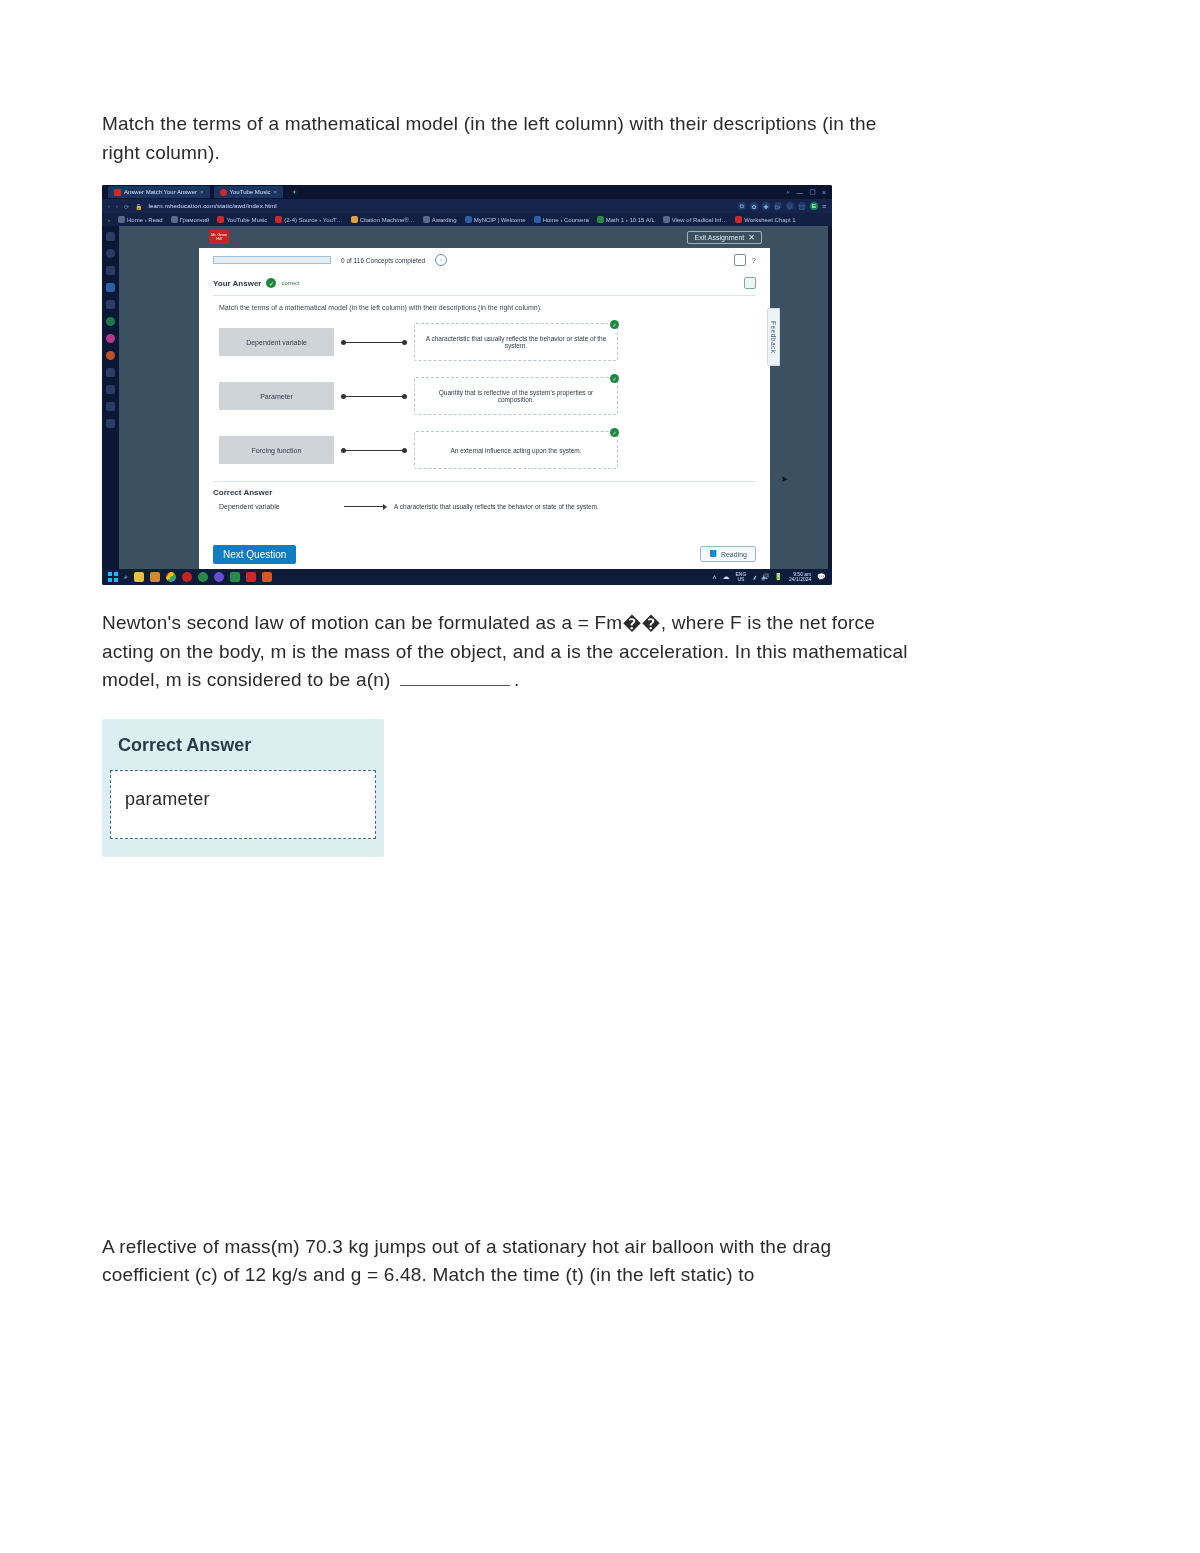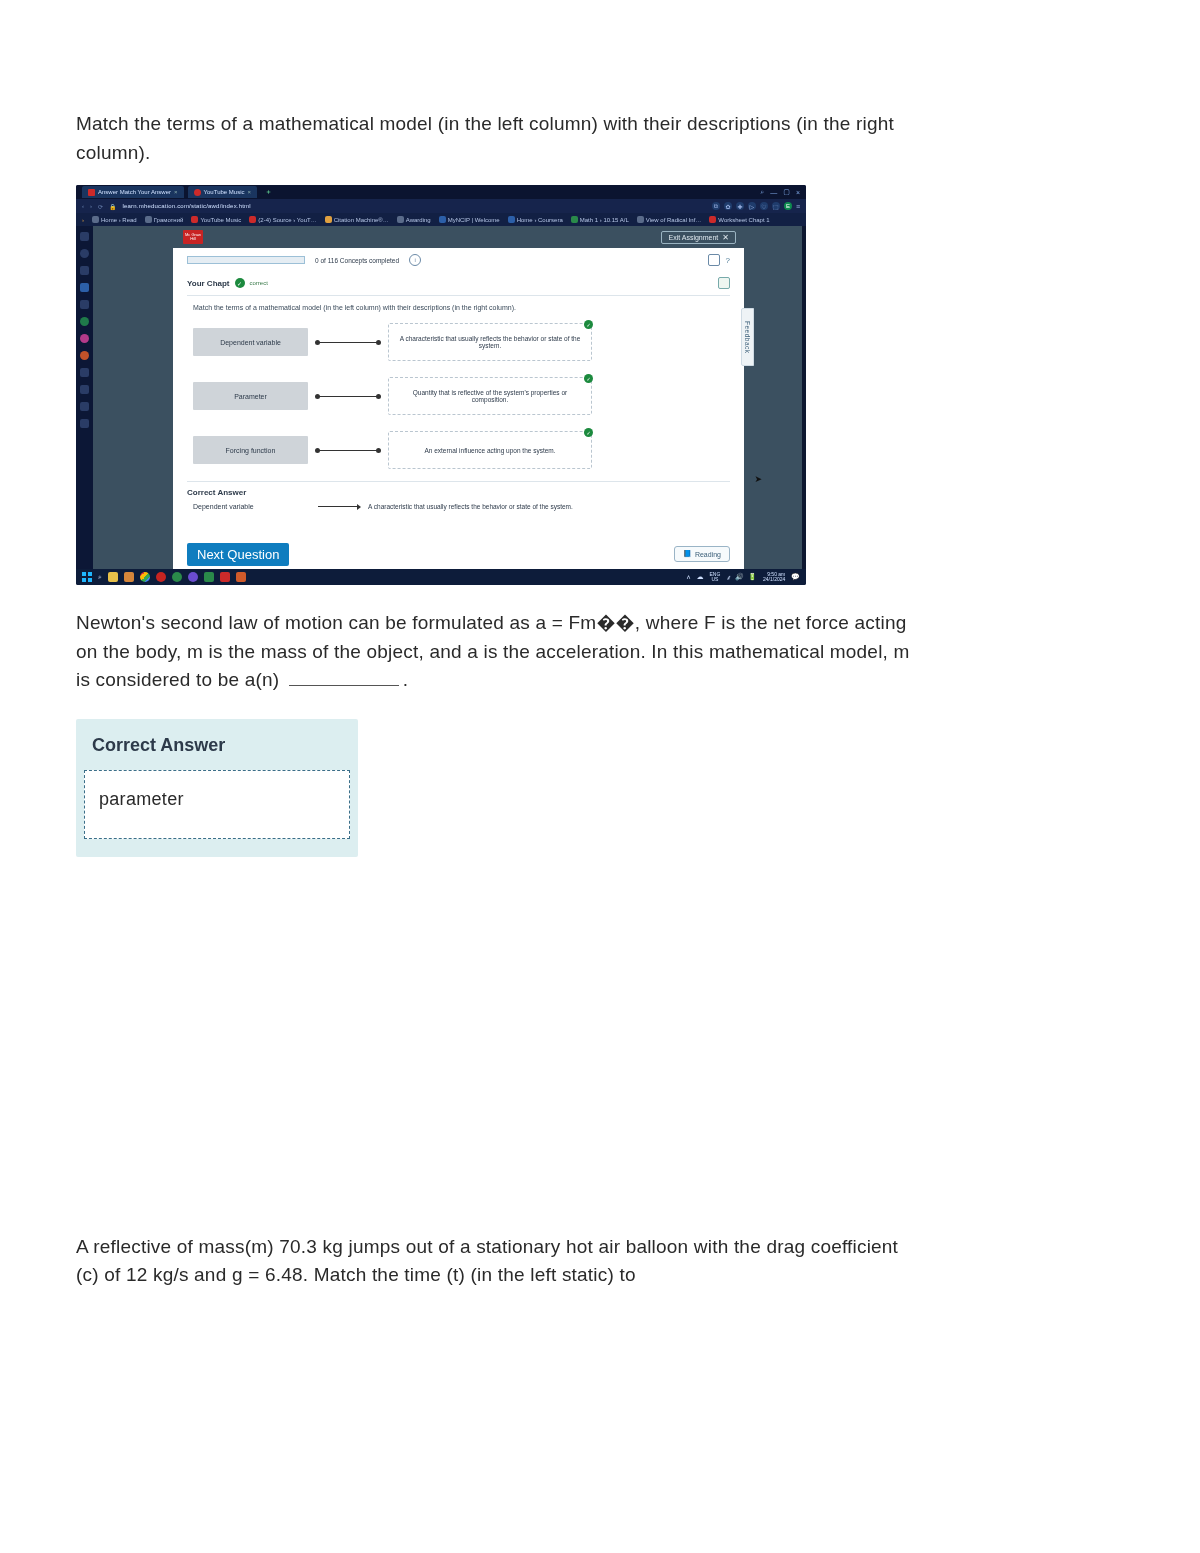--- a/index.html
+++ b/index.html
@@ -8,21 +8,21 @@
     background: #ffffff;
     font-family: Verdana, Geneva, sans-serif;
     color: #222;
     width: 1200px;
   }
   .page {
     width: 1016px;
     min-height: 1553px;
     position: relative;
     box-sizing: border-box;
-    padding: 110px 100px 40px 76px;
+    padding: 110px 100px 40px 102px;
   }
   .q-text {
     font-size: 19px;
     line-height: 1.5;
     letter-spacing: 0.2px;
     color: #2a2a2a;
     margin-bottom: 18px;
     font-family: Verdana, Geneva, sans-serif;
   }
   .q-text .ital { }
@@ -245,21 +245,21 @@
   .ca-row .conn2{ width:40px; height:1px; background:#333; position:relative;}
   .ca-row .conn2::after{ content:""; position:absolute; right:-3px; top:-2px; width:0;height:0;
      border-left:4px solid #333; border-top:3px solid transparent; border-bottom:3px solid transparent;}
   .ca-row .desc-plain{ font-size:6.5px; color:#2d3a4a; }
 
   .footer-row{
     position:absolute; left:14px; right:14px; bottom:4px; height:22px;
     display:flex; align-items:center;
   }
   .next-btn{
-    background:#0f7dbf; color:#fff; font-size:13px;
+    background:#0f7dbf; color:#fff; font-size:10px;
     padding:4px 10px; border-radius:2px;
   }
   .read-btn{
     margin-left:auto;
     border:1px solid #9ab4c6; color:#3a5e78; font-size:7px;
     padding:3px 8px; border-radius:3px; display:flex; align-items:center; gap:3px;
     background:#f6fafc;
   }
 
   
@@ -453,21 +453,21 @@
           <span class="ptxt">0 of 116 Concepts completed</span>
           <span class="pinfo">i</span>
           <span class="spacer"></span>
           <div class="righticons">
             <span class="sq"></span>
             <span class="qm">?</span>
           </div>
         </div>
 
         <div class="ya-row">
-          <strong>Your Chapt</strong>
+          <strong>Your Answer</strong>
           <span class="chk">✓</span>
           <span class="ct">correct</span>
           <span class="feedback-ic"></span>
         </div>
 
         <div class="instr">Match the terms of a mathematical model (in the left column) with their descriptions (in the right column).</div>
 
         <div class="match-row">
           <div class="term-box">Dependent variable</div>
           <div class="conn"></div>

